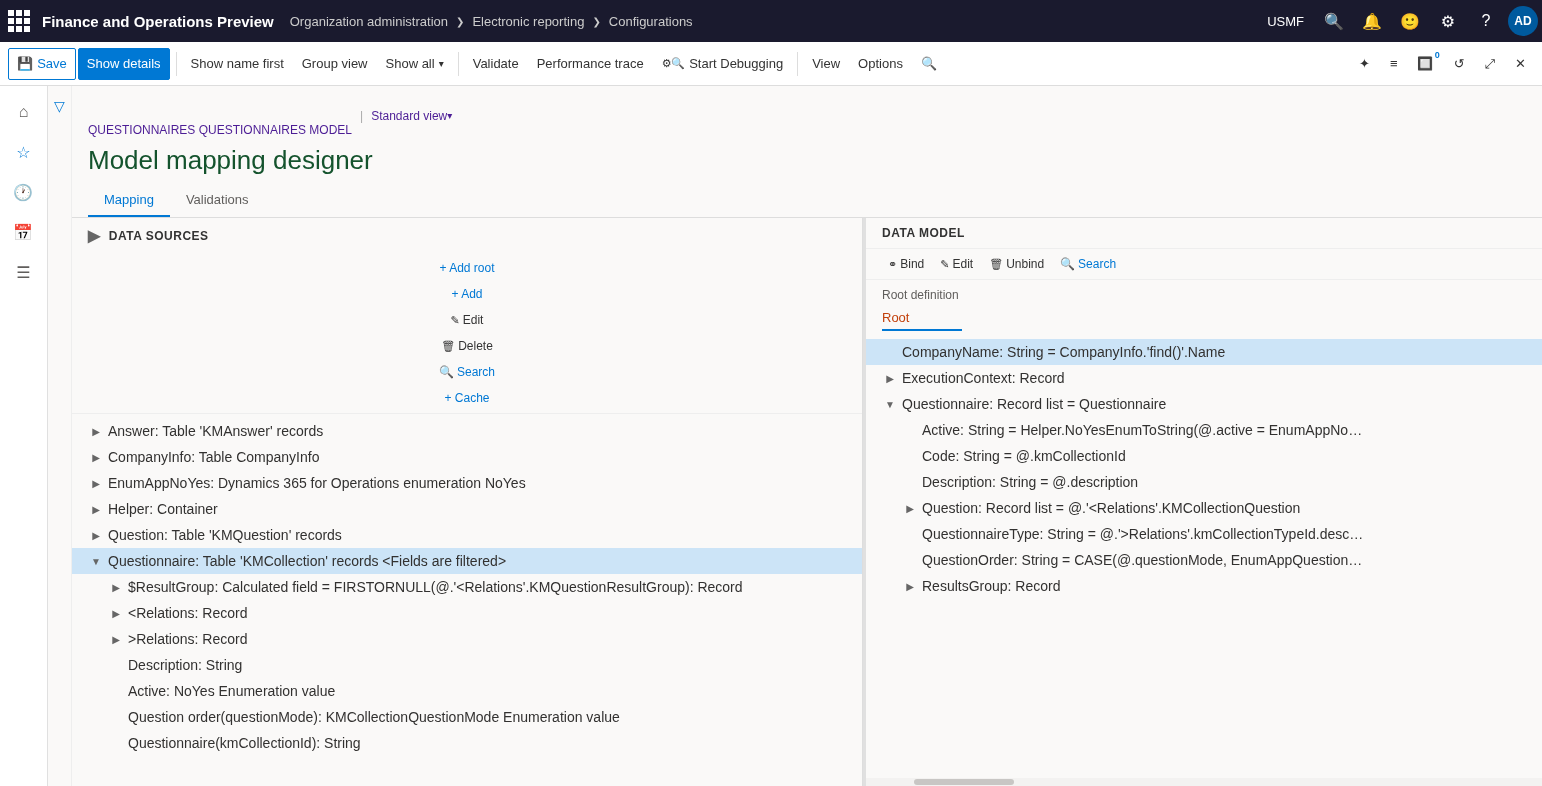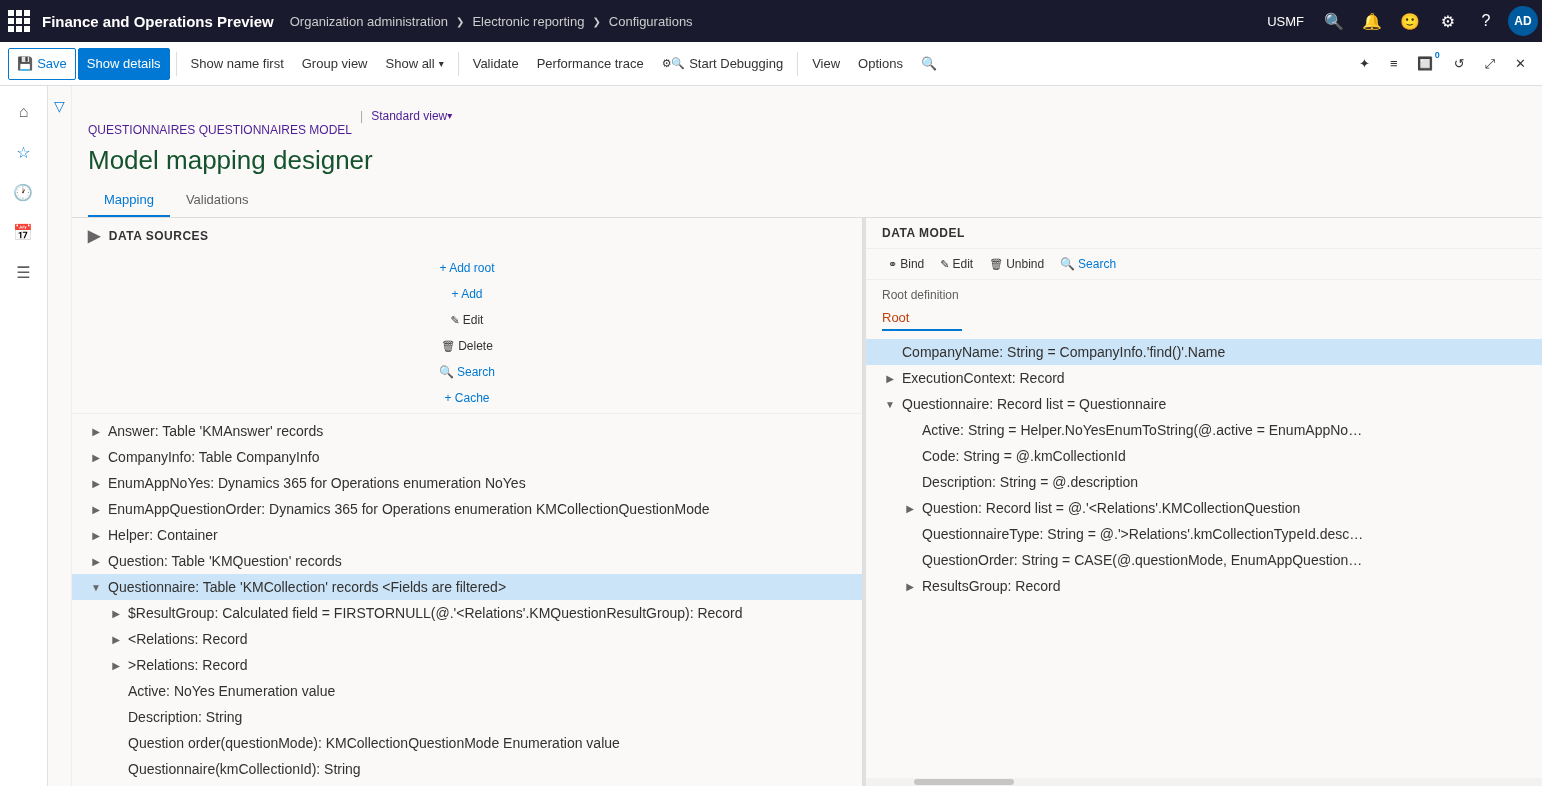--- a/index.html
+++ b/index.html
@@ -250,24 +250,20 @@
           <div class="tree-item">
             <span class="arrow right"></span>
             <span>CompanyInfo: Table CompanyInfo</span>
           </div>
           <div class="tree-item">
             <span class="arrow right"></span>
             <span>EnumAppNoYes: Dynamics 365 for Operations enumeration NoYes</span>
           </div>
           <div class="tree-item">
             <span class="arrow right"></span>
-            <span>EnumAppQuestionOrder: Dynamics 365 for Operations enumeration KMCollectionQuestionMode</span>
-          </div>
-          <div class="tree-item">
-            <span class="arrow right"></span>
             <span>Helper: Container</span>
           </div>
           <div class="tree-item">
             <span class="arrow right"></span>
             <span>Question: Table 'KMQuestion' records</span>
           </div>
           <div class="tree-item selected">
             <span class="arrow down"></span>
             <span>Questionnaire: Table 'KMCollection' records &lt;Fields are filtered&gt;</span>
           </div>
@@ -278,25 +274,25 @@
           <div class="tree-item tree-item-indent">
             <span class="arrow right"></span>
             <span>&lt;Relations: Record</span>
           </div>
           <div class="tree-item tree-item-indent">
             <span class="arrow right"></span>
             <span>&gt;Relations: Record</span>
           </div>
           <div class="tree-item tree-item-indent">
             <span class="arrow empty"></span>
+            <span>Description: String</span>
+          </div>
+          <div class="tree-item tree-item-indent">
+            <span class="arrow empty"></span>
             <span>Active: NoYes Enumeration value</span>
-          </div>
-          <div class="tree-item tree-item-indent">
-            <span class="arrow empty"></span>
-            <span>Description: String</span>
           </div>
           <div class="tree-item tree-item-indent">
             <span class="arrow empty"></span>
             <span>Question order(questionMode): KMCollectionQuestionMode Enumeration value</span>
           </div>
           <div class="tree-item tree-item-indent">
             <span class="arrow empty"></span>
             <span>Questionnaire(kmCollectionId): String</span>
           </div>
         </div>

